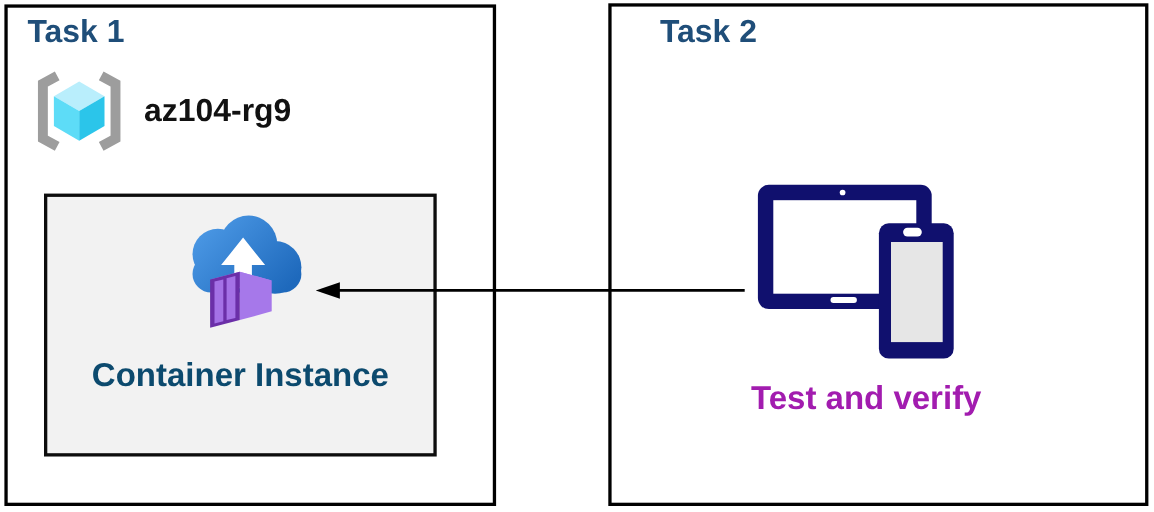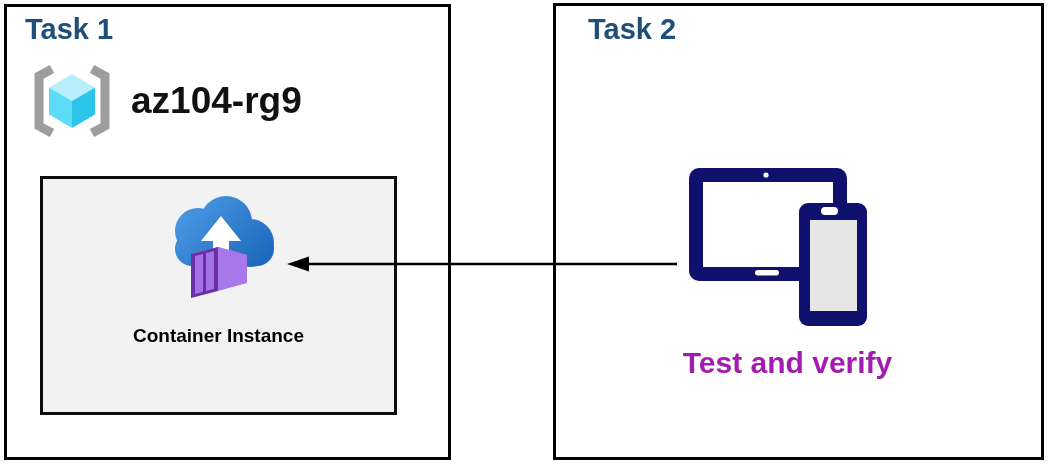--- a/index.html
+++ b/index.html
@@ -8,30 +8,30 @@
     font-family:"Liberation Sans","DejaVu Sans",sans-serif;
   }
   .task-box{position:absolute;border:3px solid #000;background:#fff;box-sizing:border-box;}
   #task1-box{left:4px;top:4px;width:447px;height:456px;}
   #task2-box{left:553px;top:3px;width:491px;height:457px;}
   .task-title{
     position:absolute;font-size:29px;font-weight:700;color:#1F4E79;
     letter-spacing:0px;white-space:nowrap;
   }
   #task1-title{left:18px;top:6px;}
-  #task2-title{left:32px;top:7px;}
+  #task2-title{left:44px;top:7px;}
   .rg-row{position:absolute;left:21px;top:55px;display:flex;align-items:center;gap:15px;}
-  .rg-name{font-size:37px;font-weight:700;color:#111;white-space:nowrap;}
+  .rg-name{font-size:29px;font-weight:700;color:#111;white-space:nowrap;}
   .inner-box{
     position:absolute;left:33px;top:169px;width:357px;height:239px;
     border:3px solid #0d0d0d;background:#F2F2F2;box-sizing:border-box;
     display:flex;flex-direction:column;align-items:center;
   }
   .inner-box .ci-icon{margin-top:9px;}
-  .inner-label{margin-top:13px;font-size:19px;font-weight:700;color:#000000;white-space:nowrap;}
+  .inner-label{margin-top:13px;font-size:30px;font-weight:700;color:#0c4a6e;white-space:nowrap;}
   .devices-wrap{position:absolute;left:132px;top:160px;width:182px;height:162px;}
   .t2-label{
     position:absolute;left:-11px;top:340px;width:100%;text-align:center;
     font-size:30px;font-weight:700;color:#a21caf;white-space:nowrap;
   }
   #flow-arrow{position:absolute;left:280px;top:252px;z-index:10;}
 </style>
 </head>
 <body>
 

